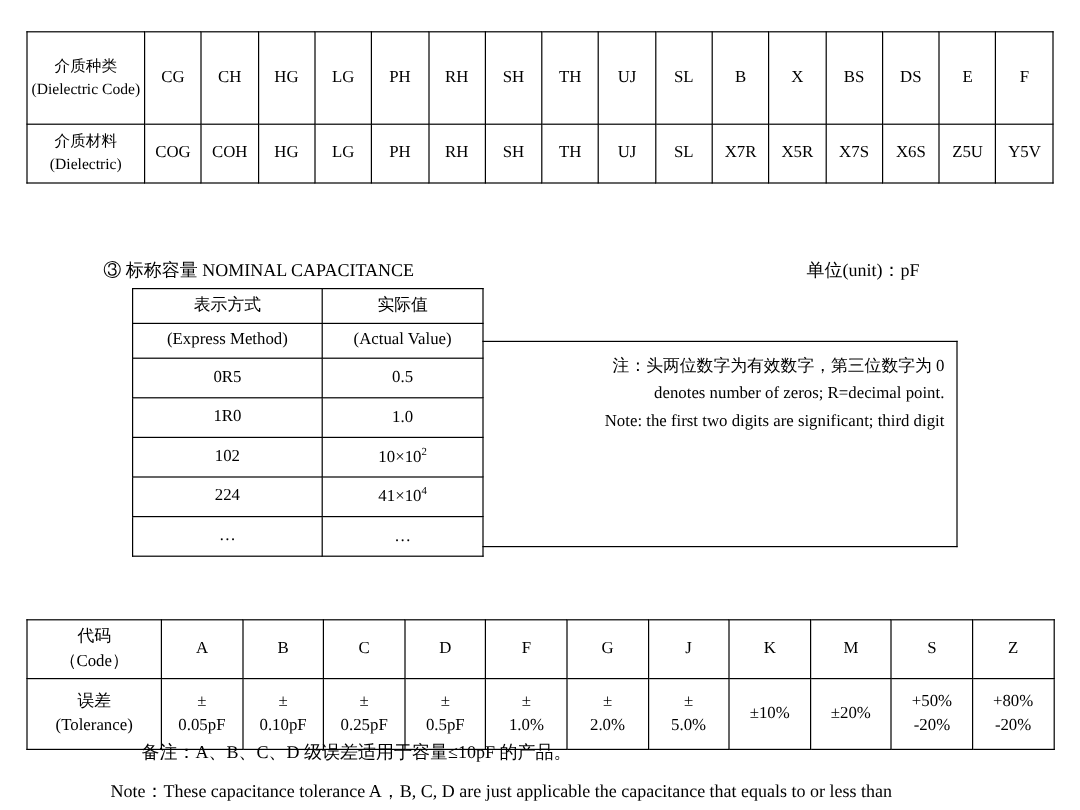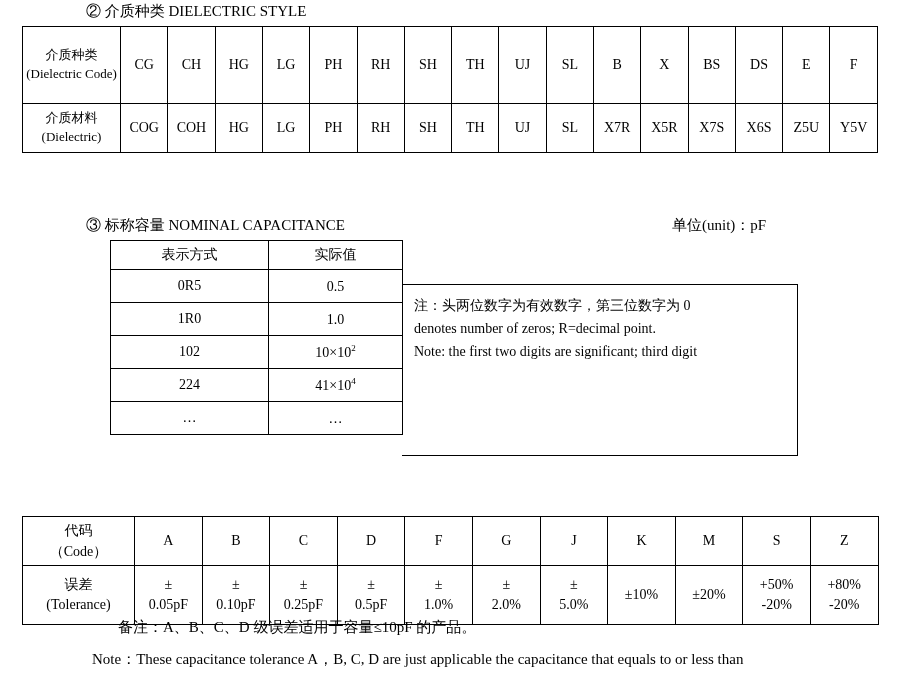--- a/index.html
+++ b/index.html
@@ -104,21 +104,21 @@
     height: 172px;
     border: 1px solid #000000;
     border-left: none;
     box-sizing: border-box;
   }
   #sec3-note-inner {
     padding: 10px 10px 0 12px;
     font-size: 14px;
     line-height: 1.5;
   }
-  #sec3-note-inner p { margin: 0 0 2px 0; }
+  #sec3-note-inner p { margin: 0 0 2px 0; text-align: right; }
   sup { font-size: 9px; vertical-align: super; }
 
   
   #sec4-heading {
     position: absolute;
     left: 86px;
     top: 492px;
   }
   #sec4-table {
     position: absolute;
@@ -153,21 +153,20 @@
     top: 650px;
     font-size: 15px;
     white-space: nowrap;
   }
 </style>
 </head>
 <body>
 
 <div class="page">
 
-  <div class="section-heading" id="sec2-heading">② 介质种类 DIELECTRIC STYLE</div>
 
   <table class="doc" id="sec2-table">
     <colgroup>
       <col style="width:98px">
       <col span="16" style="width:47.3px">
     </colgroup>
     <tbody>
       <tr class="r1">
         <td class="rowhead cn">
           <span>介质种类</span>
@@ -223,20 +222,24 @@
     <colgroup>
       <col style="width:158px">
       <col style="width:134px">
     </colgroup>
     <tbody>
       <tr>
         <td class="hdr">表示方式</td>
         <td class="hdr">实际值</td>
       </tr>
       <tr>
+        <td class="hdr">(Express Method)</td>
+        <td class="hdr">(Actual Value)</td>
+      </tr>
+      <tr>
         <td>0R5</td>
         <td><span>0.5</span><sup></sup></td>
       </tr>
       <tr>
         <td>1R0</td>
         <td><span>1.0</span><sup></sup></td>
       </tr>
       <tr>
         <td>102</td>
         <td><span>10×10</span><sup>2</sup></td>

